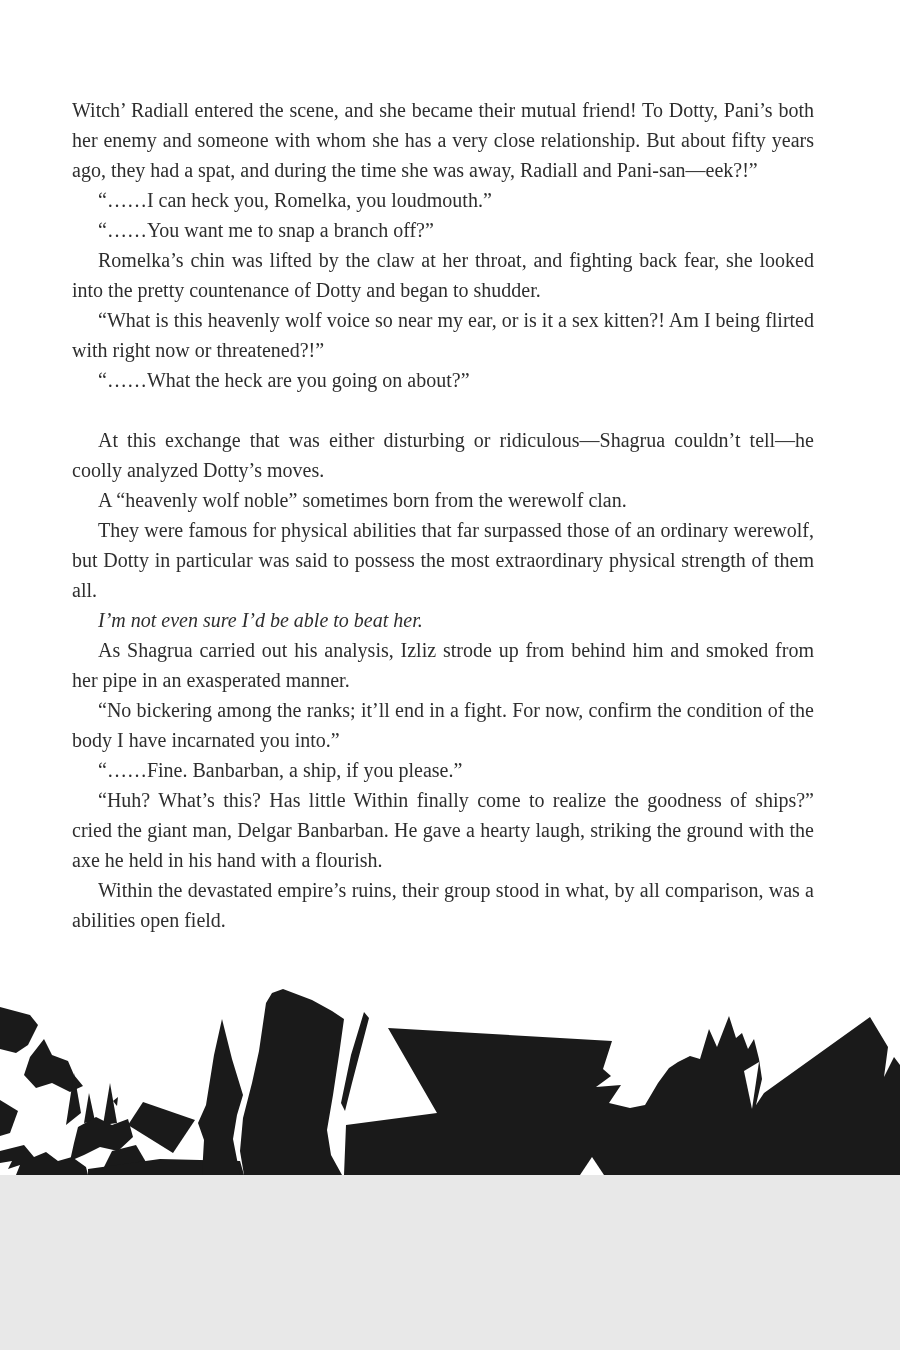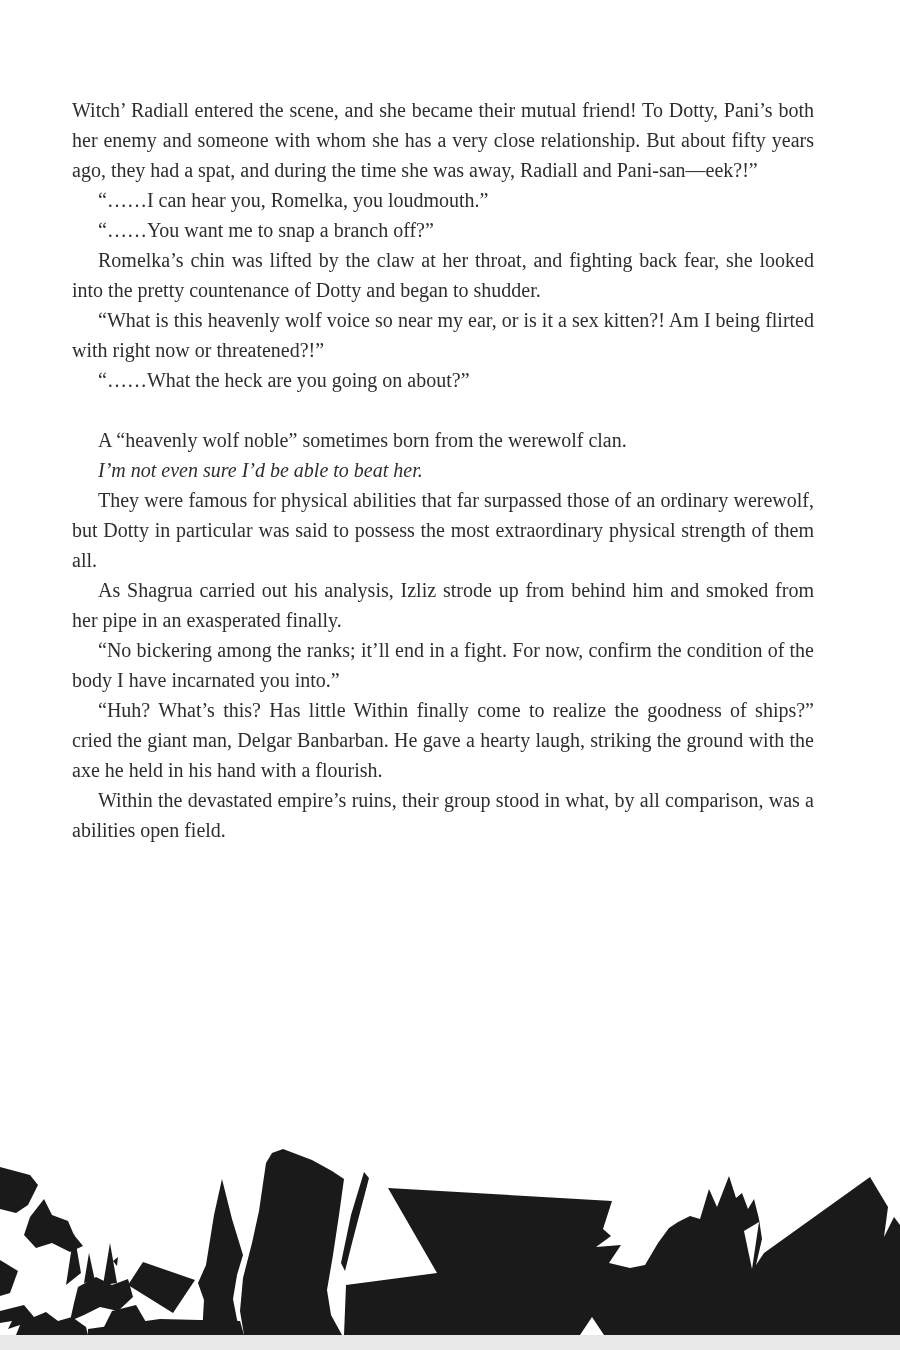--- a/index.html
+++ b/index.html
@@ -4,21 +4,21 @@
 <style>
   :root {
     --bg: #ffffff;
     --text: #2e2e2e;
     --ink: #1a1a1a;
   }
   html, body { margin: 0; padding: 0; background: #e8e8e8; }
   .page {
     position: relative;
     width: 900px;
-    height: 1335px;
+    height: 1175px;
     margin: 0 auto;
     background: var(--bg);
     overflow: hidden;
   }
   .text-block {
     position: absolute;
     left: 72px;
     top: 95px;
     width: 742px;
     font-family: "Liberation Serif", "DejaVu Serif", serif;
@@ -42,31 +42,33 @@
   .torn-art polygon.ink { fill: var(--ink); }
   .torn-art polygon.hole { fill: var(--bg); }
 </style>
 </head>
 <body>
 
 <div class="page">
 
   <div class="text-block">
       <p class="">Witch’ Radiall entered the scene, and she became their mutual friend! To Dotty, Pani’s both her enemy and someone with whom she has a very close relationship. But about fifty years ago, they had a spat, and during the time she was away, Radiall and Pani-san—eek?!”</p>
-      <p class="indent">“……I can hear you, Romelka, you loudmouth.”</p>
+      <p class="indent">“……I can heck you, Romelka, you loudmouth.”</p>
       <p class="indent">“……You want me to snap a branch off?”</p>
       <p class="indent">Romelka’s chin was lifted by the claw at her throat, and fighting back fear, she looked into the pretty countenance of Dotty and began to shudder.</p>
       <p class="indent">“What is this heavenly wolf voice so near my ear, or is it a sex kitten?! Am I being flirted with right now or threatened?!”</p>
       <p class="indent">“……What the heck are you going on about?”</p>
       <p class="break"></p>
+      <p class="indent">At this exchange that was either disturbing or ridiculous—Shagrua couldn’t tell—he coolly analyzed Dotty’s moves.</p>
       <p class="indent">A “heavenly wolf noble” sometimes born from the werewolf clan.</p>
+      <p class="indent">They were famous for physical abilities that far surpassed those of an ordinary werewolf, but Dotty in particular was said to possess the most extraordinary physical strength of them all.</p>
       <p class="indent italic">I’m not even sure I’d be able to beat her.</p>
-      <p class="indent">They were famous for physical abilities that far surpassed those of an ordinary werewolf, but Dotty in particular was said to possess the most extraordinary physical strength of them all.</p>
-      <p class="indent">As Shagrua carried out his analysis, Izliz strode up from behind him and smoked from her pipe in an exasperated finally.</p>
+      <p class="indent">As Shagrua carried out his analysis, Izliz strode up from behind him and smoked from her pipe in an exasperated manner.</p>
       <p class="indent">“No bickering among the ranks; it’ll end in a fight. For now, confirm the condition of the body I have incarnated you into.”</p>
+      <p class="indent">“……Fine. Banbarban, a ship, if you please.”</p>
       <p class="indent">“Huh? What’s this? Has little Within finally come to realize the goodness of ships?” cried the giant man, Delgar Banbarban. He gave a hearty laugh, striking the ground with the axe he held in his hand with a flourish.</p>
       <p class="indent">Within the devastated empire’s ruins, their group stood in what, by all comparison, was a abilities open field.</p>
     </div>
 
   <svg class="torn-art" viewBox="0 0 900 220" preserveAspectRatio="none" aria-hidden="true">
 
     <polygon class="ink" points="0,52 30,60 38,70 28,90 16,98 0,94"></polygon>
     <polygon class="ink" points="30,102 44,84 52,100 68,106 74,120 83,131 70,137 52,128 36,133 24,120"></polygon>
     <polygon class="ink" points="0,145 18,156 10,178 0,181"></polygon>
     <polygon class="ink" points="0,196 24,190 34,202 46,197 58,206 72,202 86,212 88,220 16,220 20,210 8,214 12,206 0,208"></polygon>

